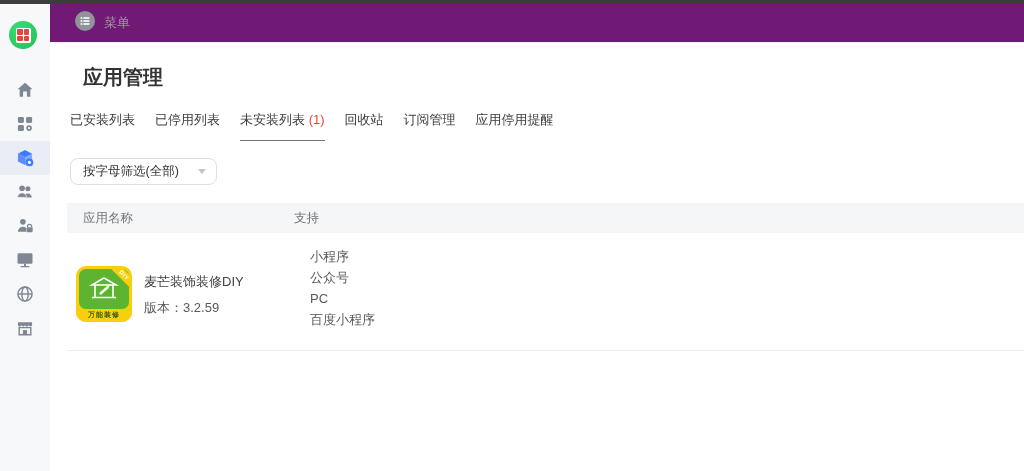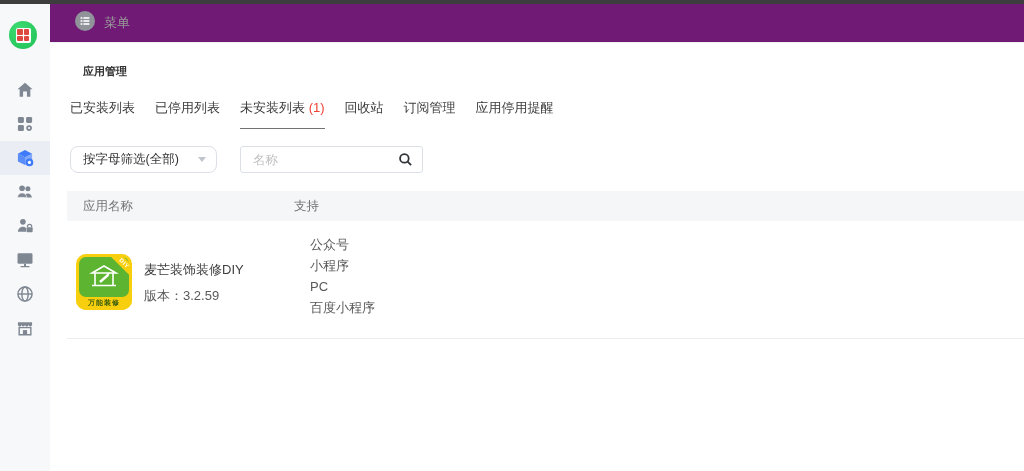--- a/index.html
+++ b/index.html
@@ -24,21 +24,21 @@
   .nav-item svg { display:block; }
 
   
   .header { position:absolute; left:50px; top:4px; width:974px; height:39px; background:#701a75;
             border-bottom:1px solid #f0f0f0; display:flex; align-items:center; }
   .menu-btn { margin-left:25px; display:flex; align-items:center; cursor:pointer; }
   .menu-label { margin-left:9px; font-size:13px; color:#999; }
 
   
   .main { position:absolute; left:50px; top:43px; width:974px; height:428px; background:#fff; }
-  .page-title { margin:21px 0 0 33px; font-size:11px; font-weight:bold; color:#333; }
+  .page-title { margin:21px 0 0 33px; font-size:20px; font-weight:bold; color:#333; }
 
   .tabs { display:flex; margin:14px 0 0 20px; }
   .tab { font-size:13px; color:#3d3d3d; padding:6px 0 11px 0; margin-right:20px; cursor:pointer; white-space:nowrap; }
   .tab.active { border-bottom:1px solid #737373; }
   .tab .count { color:#f04134; }
 
   .filter-row { display:flex; margin:17px 0 0 20px; }
   .select-box { width:147px; height:27px; border:1px solid #dcdfe6; border-radius:8px; background:#fff;
                 display:flex; align-items:center; padding:0 10px 0 12px; cursor:pointer; }
   .select-value { flex:1; font-size:12.5px; color:#333; }
@@ -197,29 +197,20 @@
       <div class="tab active"><span>未安装列表</span> <span class="count">(1)</span></div>
       <div class="tab"><span>回收站</span></div>
       <div class="tab"><span>订阅管理</span></div>
       <div class="tab"><span>应用停用提醒</span></div>
     </div>
 
     <div class="filter-row">
       <div class="select-box">
         <span class="select-value">按字母筛选(全部)</span>
         <span class="chev"></span>
-      </div>
-      <div class="search-box">
-        <input type="text" placeholder="名称" style="">
-        <span style="display:flex;">
-          <svg width="15" height="15" viewBox="0 0 16 16" fill="none" stroke="#2f3337" stroke-width="1.9">
-            <circle cx="6.8" cy="6.8" r="4.6"></circle>
-              <line x1="10.3" y1="10.3" x2="14" y2="14"></line>
-          </svg>
-        </span>
       </div>
     </div>
 
     <div class="table">
       <div class="thead">
         <div class="th1">应用名称</div>
         <div class="th2">支持</div>
       </div>
 
       <div class="trow">
@@ -237,22 +228,22 @@
             </div>
             <div class="ribbon">DIY</div>
             <div class="band">万能装修</div>
           </div>
           <div class="app-text">
             <div class="app-name">麦芒装饰装修DIY</div>
             <div class="app-version">版本：3.2.59</div>
           </div>
         </div>
         <div class="td2">
+          <div class="support-line">小程序</div>
           <div class="support-line">公众号</div>
-          <div class="support-line">小程序</div>
           <div class="support-line">PC</div>
           <div class="support-line">百度小程序</div>
         </div>
       </div>
     </div>
   </div>
 
 </div>
 
 </body></html>

